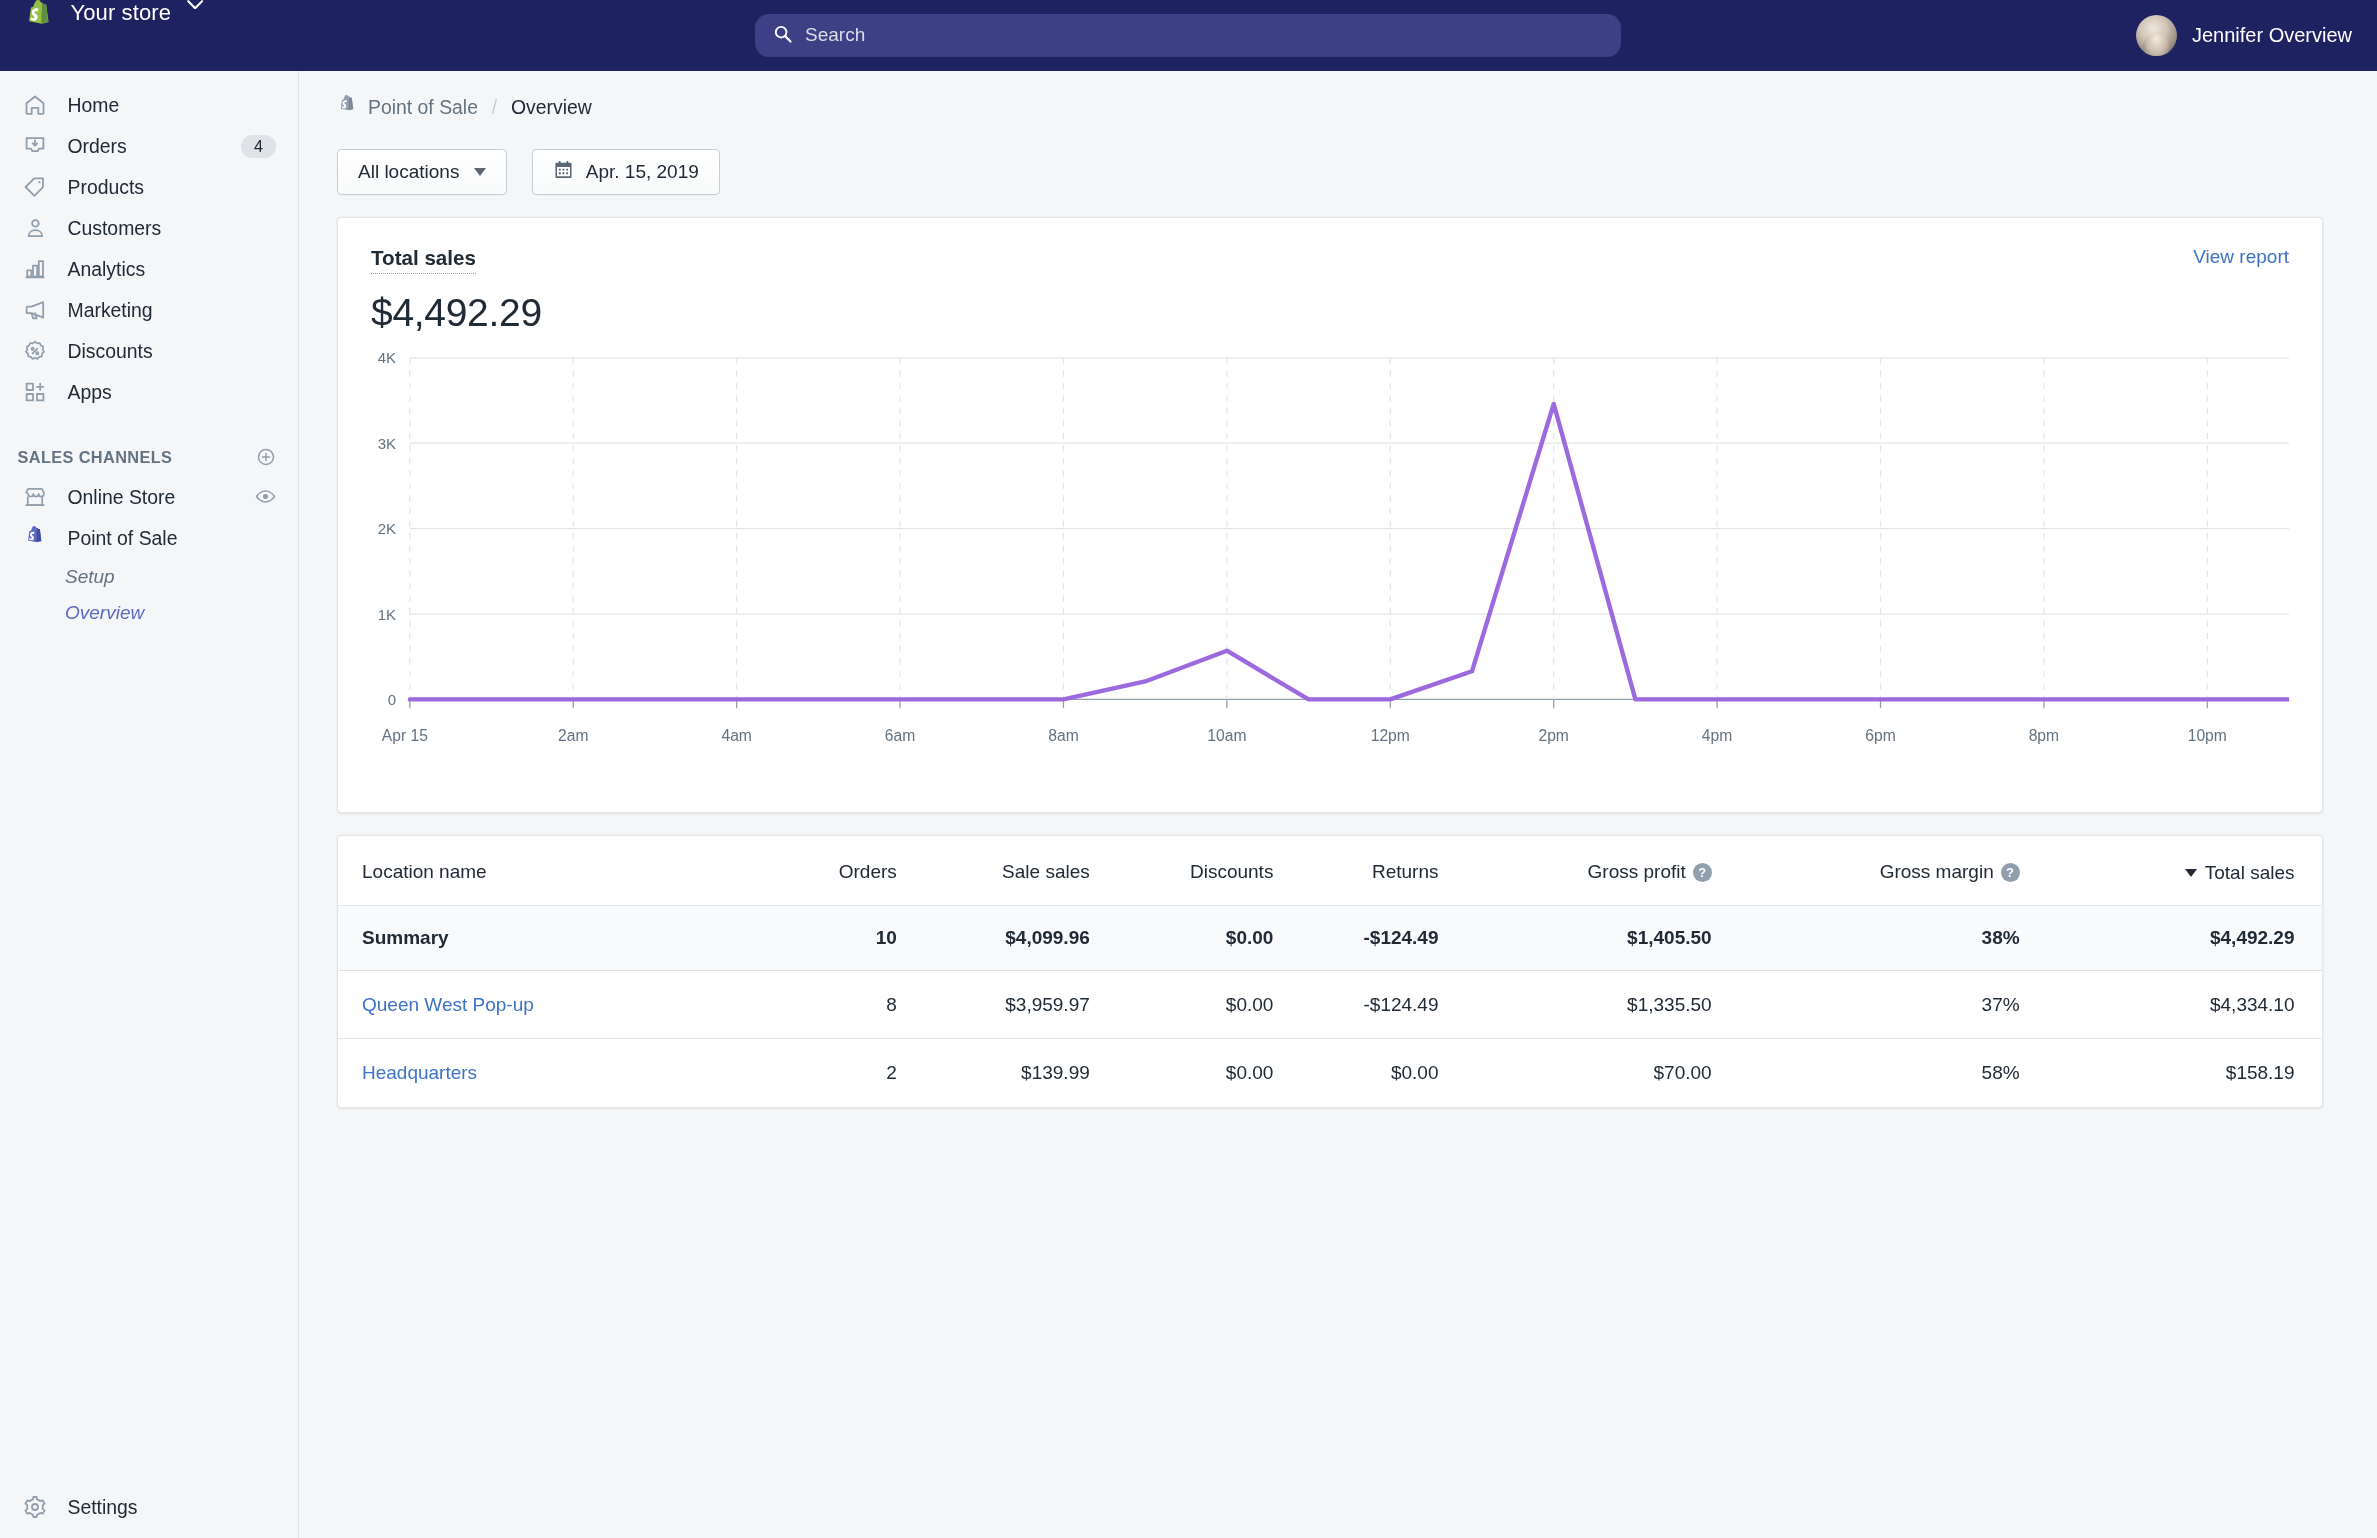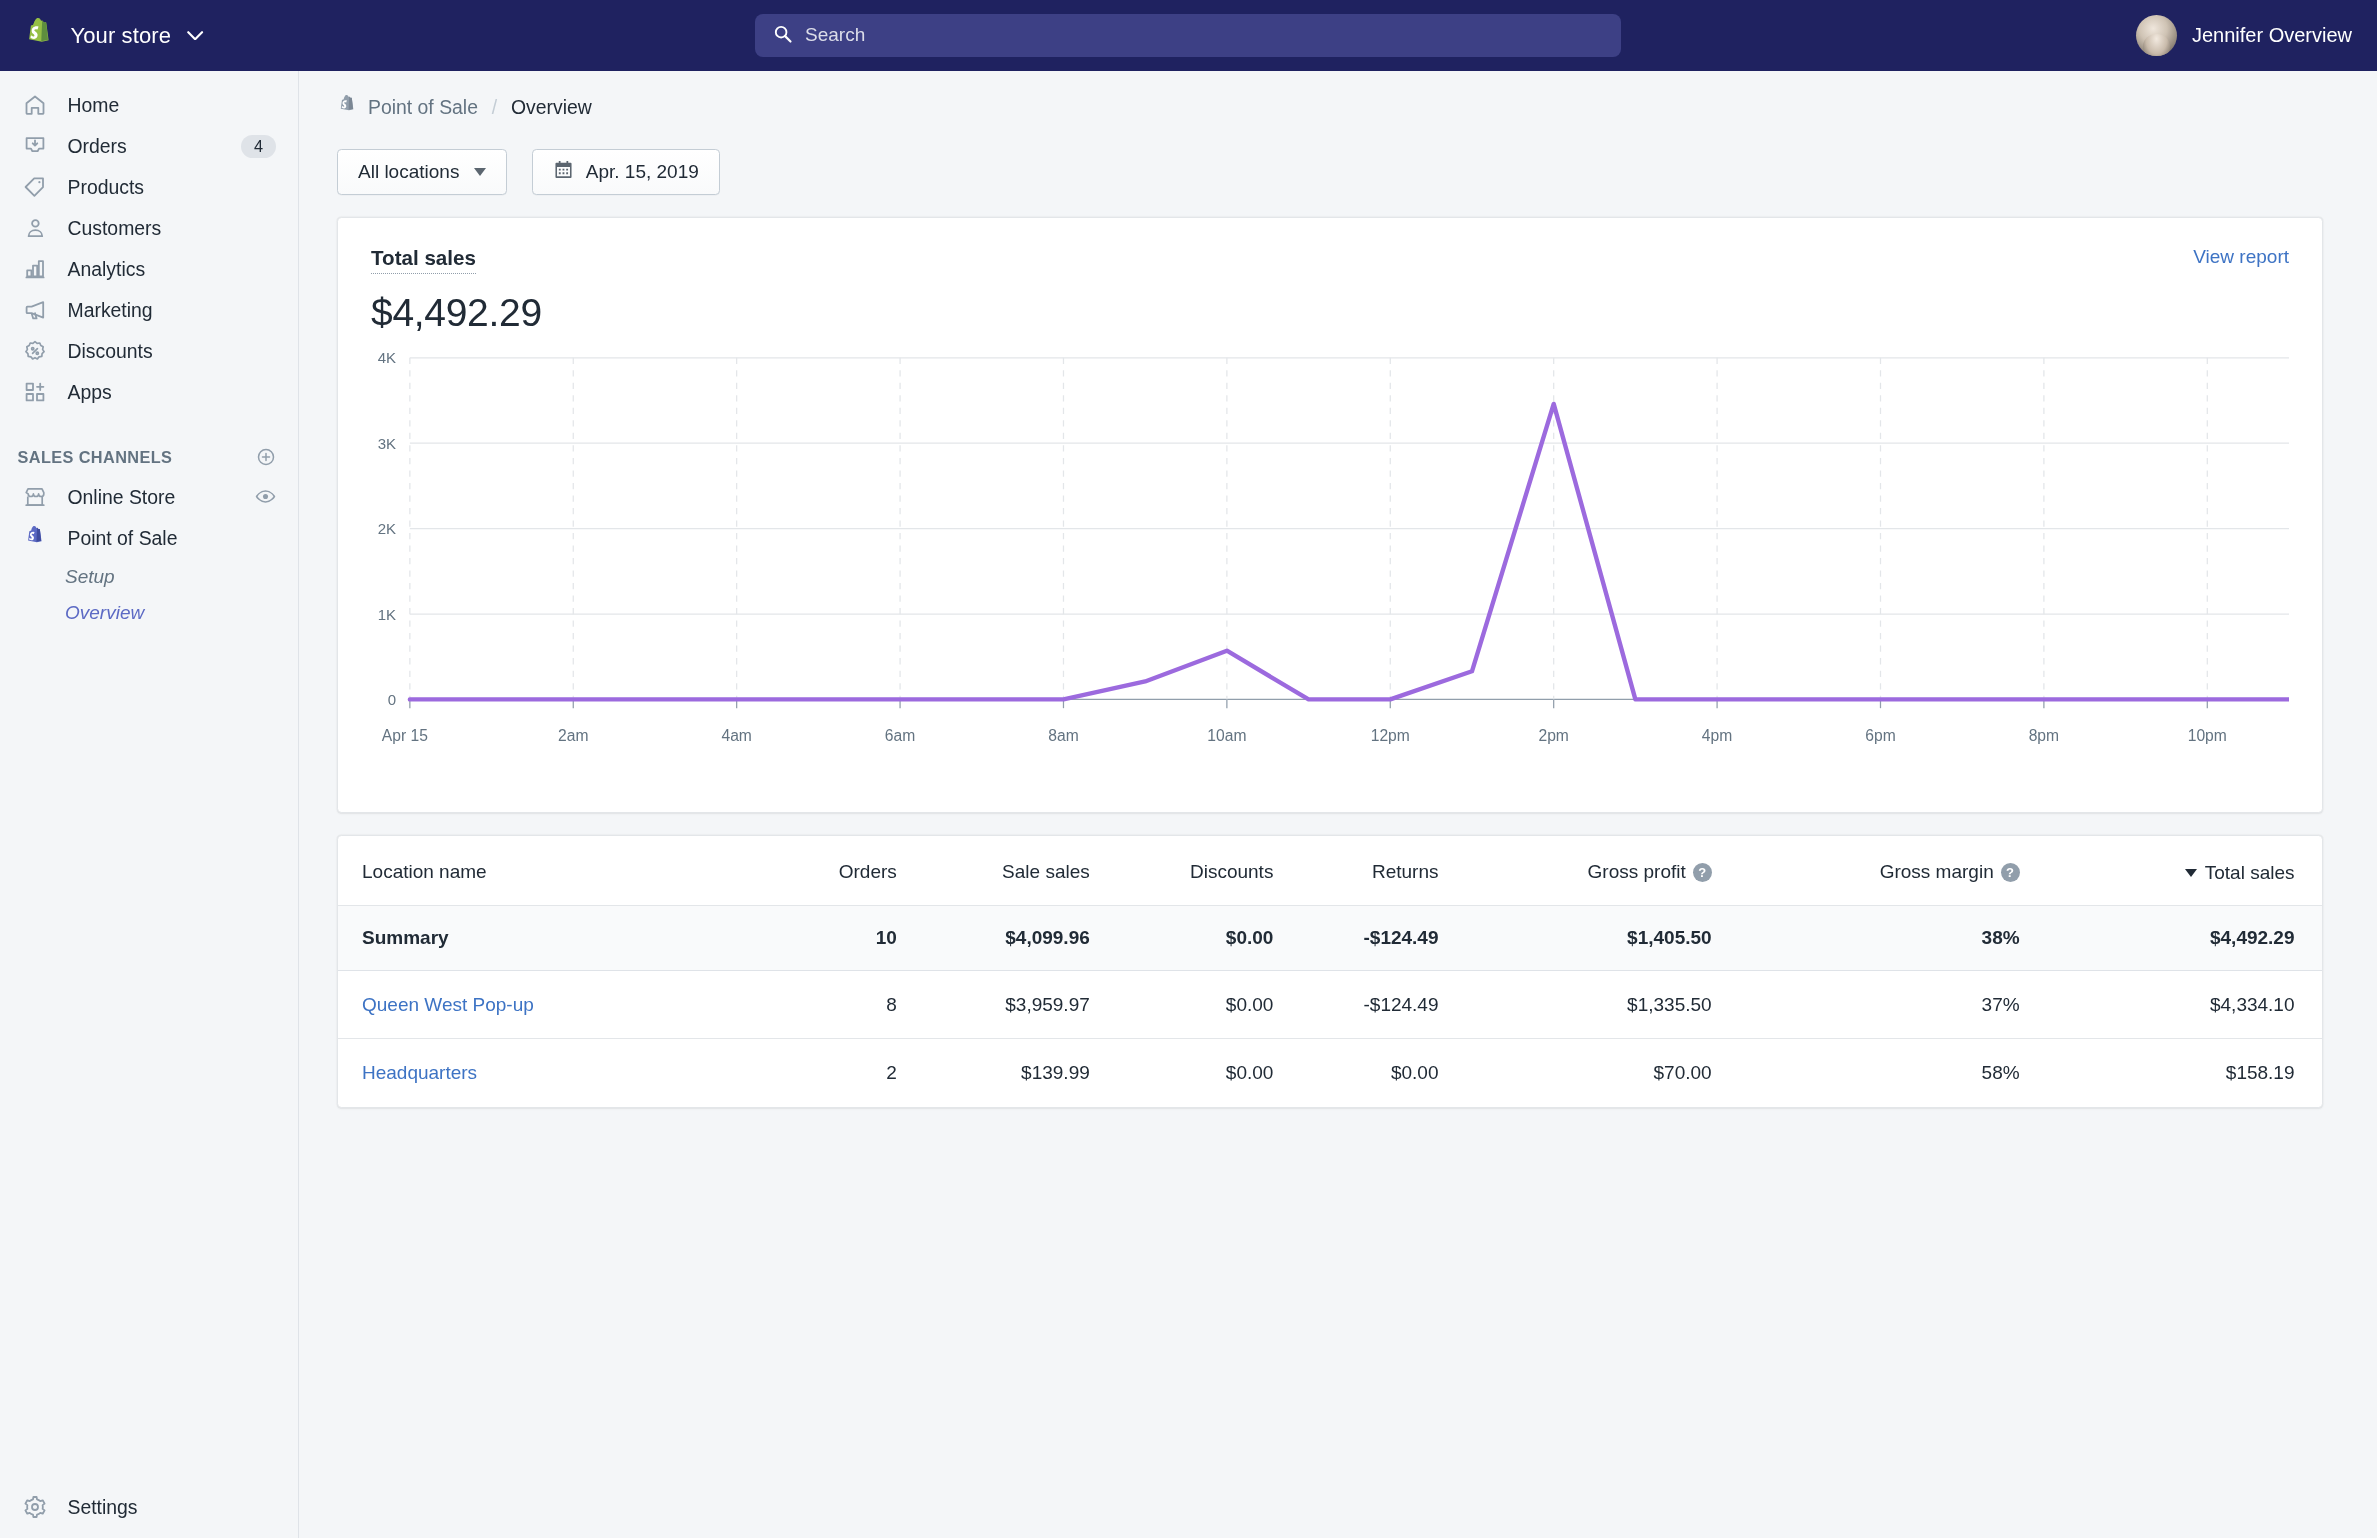--- a/index.html
+++ b/index.html
@@ -10,34 +10,34 @@
     color:#212b36;
     -webkit-font-smoothing:antialiased;
   }
 
   
   #topbar {
     position:absolute; top:0; left:0; width:2377px; height:71px;
     background:#1f2260; display:flex; align-items:center;
   }
   #store-switcher {
-    display:flex; align-items:center; gap:15px;
+    display:flex; gap:15px;
     padding:0 0 0 22.5px; height:71px; cursor:pointer;
   }
   .shopify-bag { width:33px; height:35px; display:block; }
   #store-name {
     color:#fff; font-size:22px; font-weight:400; letter-spacing:0.1px;
   }
   .chev-down {
     width:16.3px; height:9.4px; display:block; margin-left:1.3px;
   }
   #search-wrap {
     position:absolute; left:755px; top:13.8px;
     width:866px; height:43px;
-    background:#3d4085; border-radius:8px;
+    background:#3d4085; border-radius:14px;
     display:flex; align-items:center; padding:0 17.5px; gap:12.5px;
     cursor:text;
   }
   #search-input {
     background:transparent; border:0; outline:none;
     color:#fff; font-size:19px; font-family:"Liberation Sans", sans-serif;
     width:100%;
   }
   #search-input::placeholder { color:#dcdde9; opacity:1; }
   #user-menu {

